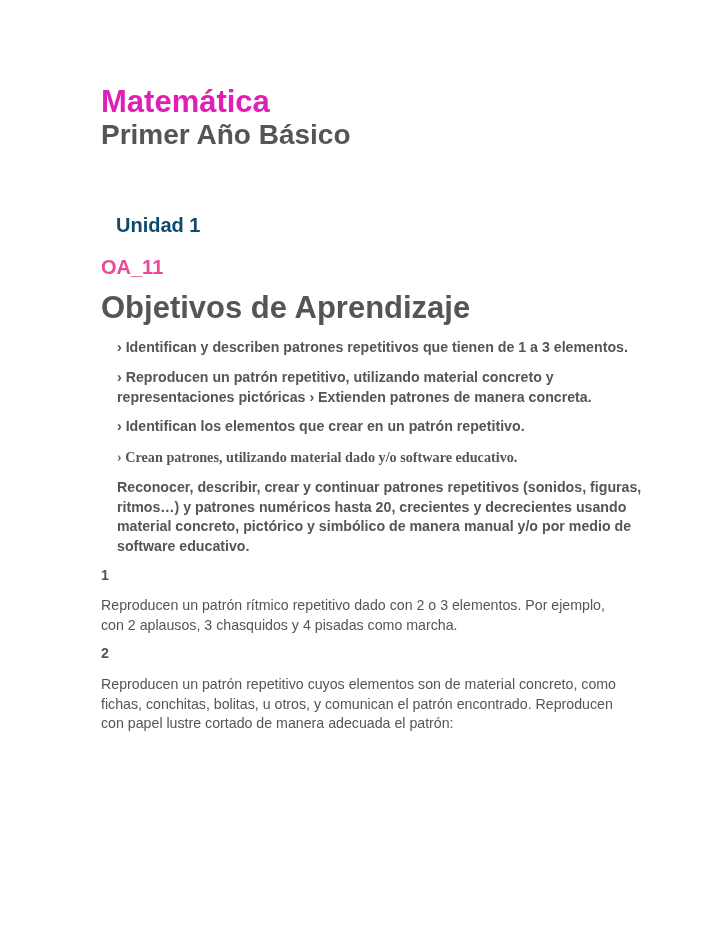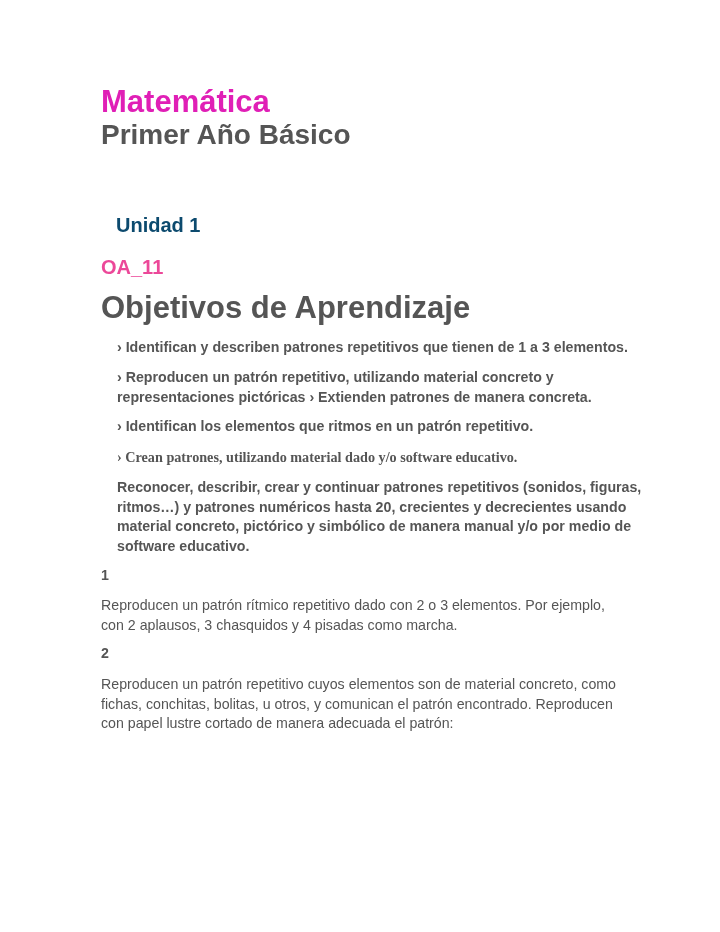--- a/index.html
+++ b/index.html
@@ -106,21 +106,21 @@
   <div class="title">Matemática</div>
   <div class="subtitle">Primer Año Básico</div>
 
   <div class="unit">Unidad 1</div>
   <div class="oa">OA_11</div>
 
   <div class="section-heading">Objetivos de Aprendizaje</div>
 
   <p class="bold-para" style="top:338px;">› Identifican y describen patrones repetitivos que tienen de 1 a 3 elementos.</p>
   <p class="bold-para" style="top:368px;">› Reproducen un patrón repetitivo, utilizando material concreto y representaciones pictóricas › Extienden patrones de manera concreta.</p>
-  <p class="bold-para" style="top:417px;">› Identifican los elementos que ritmos en un patrón repetitivo.</p>
+  <p class="bold-para" style="top:417px;">› Identifican los elementos que crear en un patrón repetitivo.</p>
   <p class="bold-para" style="top:448px;font-family:Liberation Serif, serif;">› Crean patrones, utilizando material dado y/o software  educativo.</p>
 
   <p class="bold-para" style="top:478px;">Reconocer, describir, crear y continuar patrones repetitivos (sonidos, figuras, ritmos…) y patrones numéricos hasta 20, crecientes y decrecientes usando material concreto, pictórico y simbólico de manera manual y/o por medio de software educativo.</p>
 
   <p class="num" style="top:566px;">1</p>
   <p class="reg-para" style="top:596px;">Reproducen un patrón rítmico repetitivo dado con 2 o 3 elementos. Por ejemplo, con 2 aplausos, 3 chasquidos y 4 pisadas como marcha.</p>
 
   <p class="num" style="top:644px;">2</p>
   <p class="reg-para" style="top:675px;">Reproducen un patrón repetitivo cuyos elementos son de material concreto, como fichas, conchitas, bolitas, u otros, y comunican el patrón encontrado. Reproducen con papel lustre cortado de manera adecuada el patrón:</p>
 </div>

